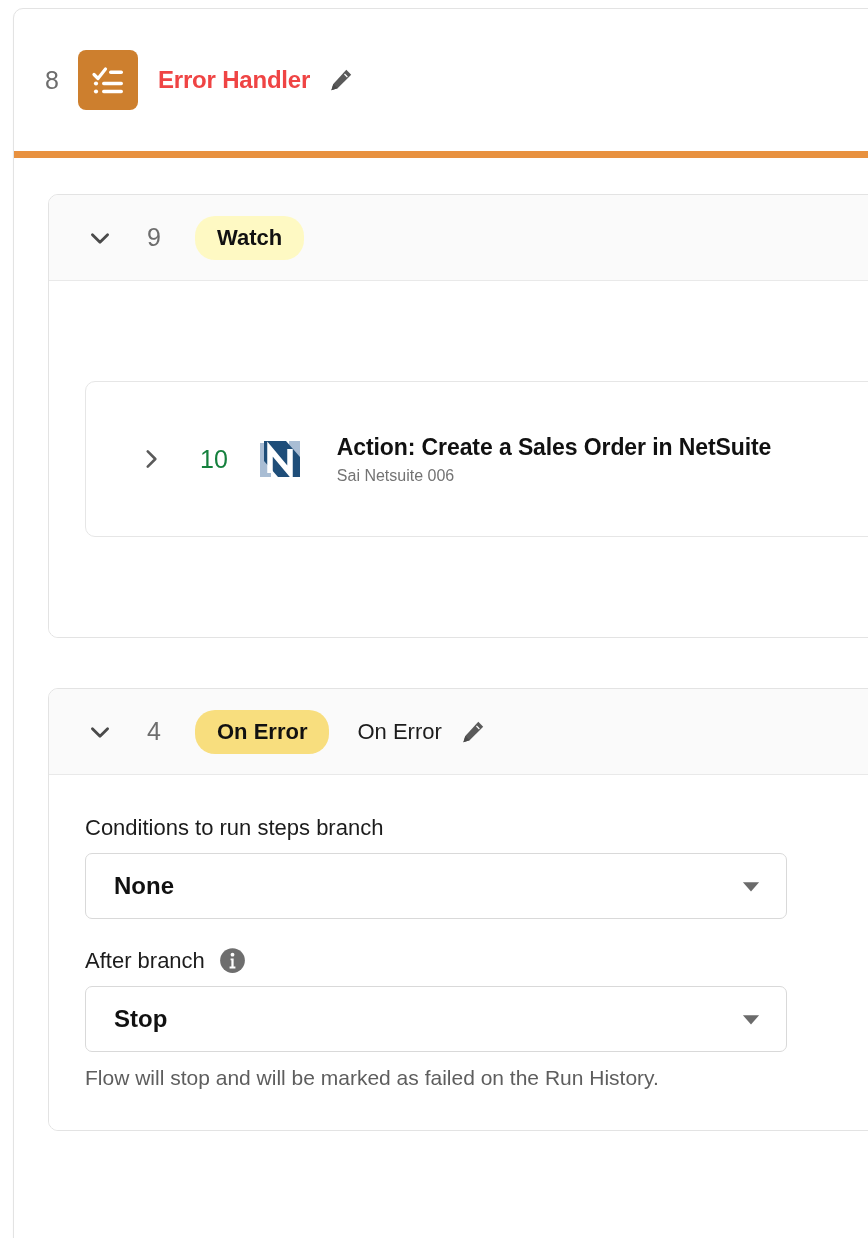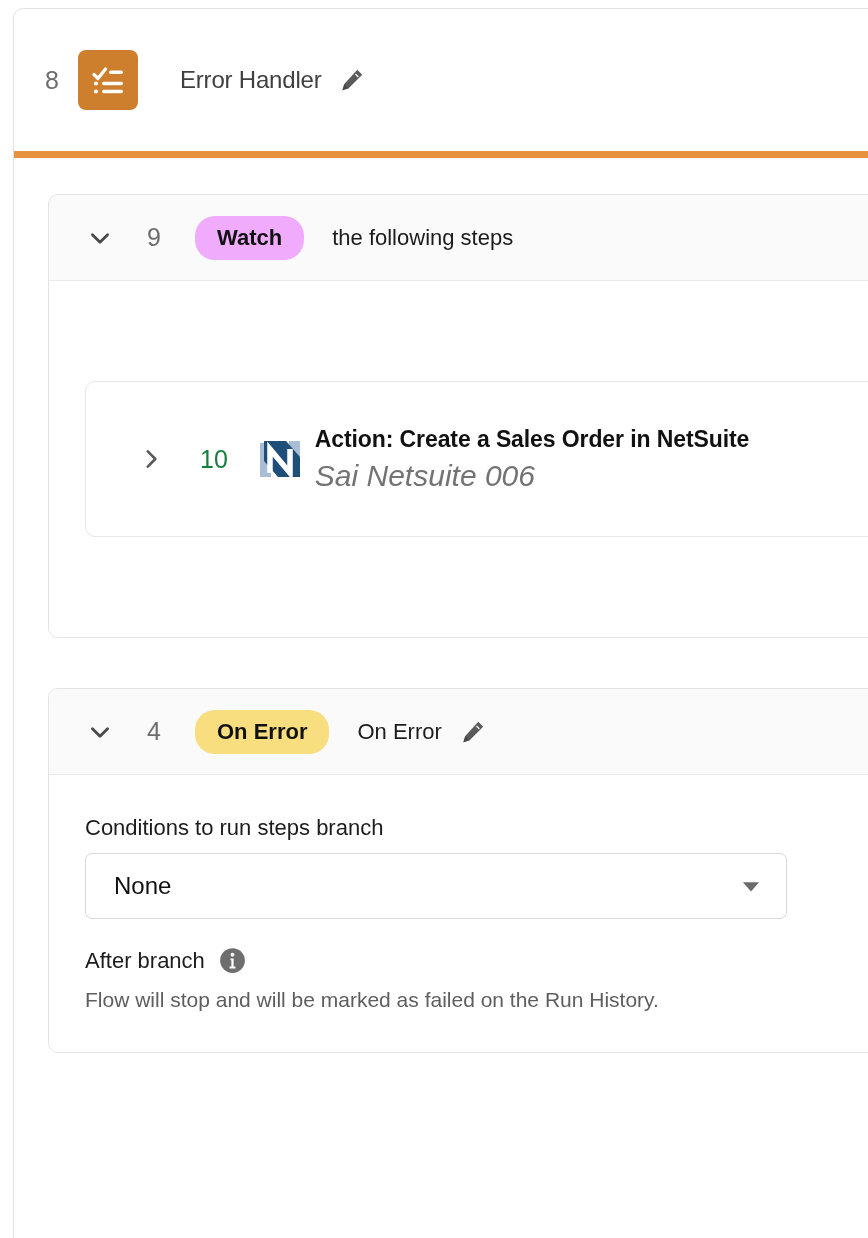--- a/index.html
+++ b/index.html
@@ -37,24 +37,24 @@
     font-weight: 400;
   }
   .app-icon {
     width: 60px; height: 60px;
     border-radius: 8px;
     background: #cd7f2e;
     display: flex; align-items: center; justify-content: center;
     flex: 0 0 auto;
   }
   .step-title {
-    margin-left: 42px;
+    margin-left: 20px;
     font-size: 24px;
-    font-weight: 400;
-    color: #404040;
+    font-weight: 700;
+    color: #ef4444;
     letter-spacing: -0.2px;
     white-space: nowrap;
   }
   .pencil-btn {
     margin-left: 16px;
     width: 30px; height: 30px;
     display: flex; align-items: center; justify-content: center;
     flex: 0 0 auto;
   }
   .orange-rule {
@@ -98,21 +98,21 @@
     margin-left: 22px;
     border-radius: 20px;
     font-size: 22px;
     font-weight: 700;
     color: #111111;
     padding: 11px 22px;
     line-height: 1;
     white-space: nowrap;
     flex: 0 0 auto;
   }
-  .pill.gray   { background: #f0abfc; }
+  .pill.gray   { background: #fef9c3; }
   .pill.yellow { background: #f8de7e; }
   .branch-sub {
     margin-left: 28px;
     font-size: 22px;
     color: #1c1c1c;
     white-space: nowrap;
   }
 
   
   .watch-body {
@@ -133,34 +133,33 @@
     font-size: 25px;
     color: #15803d;
     margin-left: 34px;
     flex: 0 0 auto;
   }
   .ns-logo {
     margin-left: 28px;
     width: 52px; height: 52px;
     flex: 0 0 auto;
   }
-  .nested-text { margin-left: 7px; }
+  .nested-text { margin-left: 29px; }
   .nested-title {
     font-size: 23px;
     font-weight: 700;
     color: #111111;
     white-space: nowrap;
     letter-spacing: -0.1px;
   }
   .nested-conn {
-    font-size: 30px;
+    font-size: 16px;
     color: #737373;
     margin-top: 6px;
     white-space: nowrap;
-    font-style: italic;
   }
 
   
   .form-body { padding: 40px 0 40px 36px; background: #ffffff; }
   .field { margin-bottom: 28px; }
   .field:last-child { margin-bottom: 0; }
   .field-label {
     display: flex;
     align-items: center;
     font-size: 22px;
@@ -172,21 +171,21 @@
     width: 702px;
     height: 66px;
     border: 1px solid #d9d9d9;
     border-radius: 7px;
     background: #ffffff;
     display: flex;
     align-items: center;
     padding: 0 22px 0 28px;
     justify-content: space-between;
   }
-  .select-value { font-size: 24px; color: #111111; }
+  .select-value { font-size: 24px; color: #111111; font-weight: bold; }
   .helper-text {
     margin-top: 14px;
     font-size: 21px;
     color: #5e5e5e;
     white-space: nowrap;
   }
   .gap-between { height: 50px; }
 </style>
 </head>
 <body>
@@ -225,21 +224,20 @@
     <div class="branch-card">
 
       <div class="branch-head">
         <div class="chev-toggle">
           <svg width="26" height="26" viewBox="0 0 24 24" aria-hidden="true">
             <path d="M5 9 L12 16 L19 9" fill="none" stroke="#4a4a4a" stroke-width="2.6" stroke-linecap="round" stroke-linejoin="round"></path>
           </svg>
         </div>
         <div class="branch-num">9</div>
         <div class="pill gray">Watch</div>
-        <div class="branch-sub">the following steps</div>
       </div>
 
       <div class="watch-body">
         <div class="nested-step">
 
           <div class="chev-toggle">
             <svg width="26" height="26" viewBox="0 0 24 24" aria-hidden="true">
               <path d="M9 5 L16 12 L9 19" fill="none" stroke="#5a5a5a" stroke-width="2.4" stroke-linecap="round" stroke-linejoin="round"></path>
             </svg>
           </div>
@@ -304,20 +302,26 @@
           <div class="field-label">
             <span>After branch</span>
             <span class="info-icon">
               <svg width="27" height="27" viewBox="0 0 24 24" aria-hidden="true">
                 <circle cx="12" cy="12" r="11" fill="#6e6e6e"></circle>
                 <circle cx="12" cy="6.8" r="1.7" fill="#ffffff"></circle>
                 <path d="M10.3 10.2 H13 V17.4 H14.6 V19 H9.4 V17.4 H11 V11.8 H10.3 Z" fill="#ffffff"></path>
               </svg>
             </span>
           </div>
+          <div class="select-box">
+            <span class="select-value">Stop</span>
+            <svg width="26" height="26" viewBox="0 0 24 24" aria-hidden="true">
+              <path d="M4.5 8.5 L19.5 8.5 L12 17 Z" fill="#6b6b6b"></path>
+            </svg>
+          </div>
           <div class="helper-text">Flow will stop and will be marked as failed on the Run History.</div>
         </div>
 
       </div>
     </div>
 
   </div>
 </div>
 
 </body></html>

